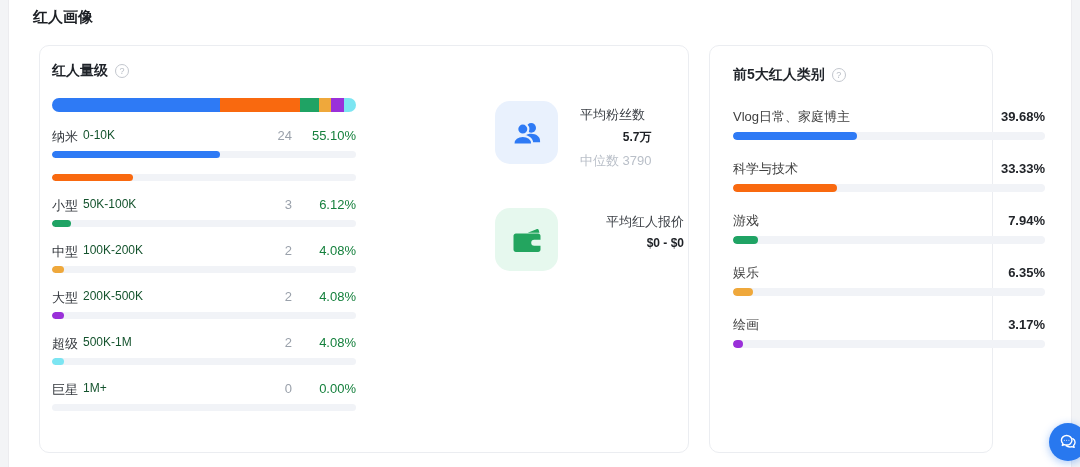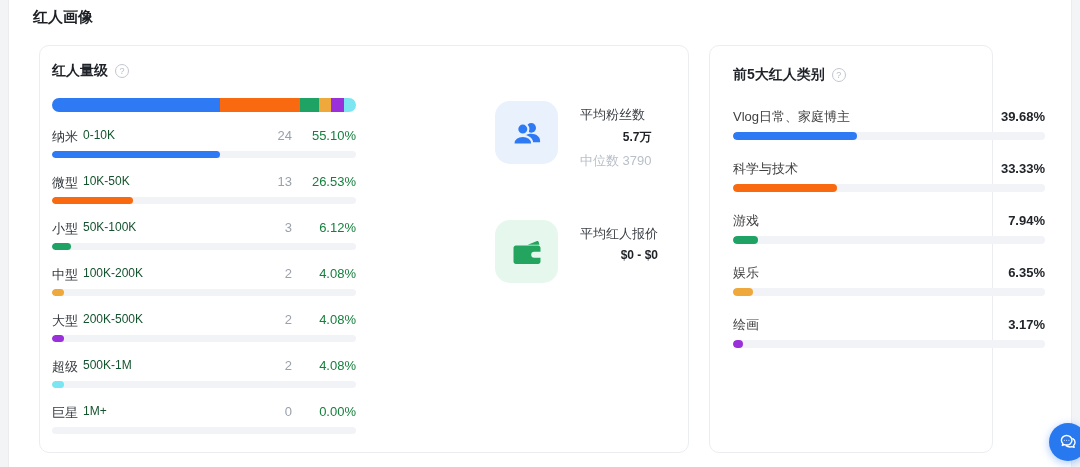--- a/index.html
+++ b/index.html
@@ -52,21 +52,21 @@
   .tspacer { flex:1; }
   .tcount { font-size:13px; color:#9aa1ab; }
   .tpct { width:64px; text-align:right; font-weight:400; font-size:13px; color:#15803d; }
   .track {
     margin-top:3px; height:7px; border-radius:4px; background:#f1f3f7; overflow:hidden;
   }
   .fill { height:100%; border-radius:4px; }
   
   .stats { position:absolute; left:411px; top:55px; }
   .stat { display:flex;padding-left:44px; }
-  .stat + .stat { margin-top:50px; }
+  .stat + .stat { margin-top:38px;gap:26px; }
   .stat-icon-box {
     width:63px; height:63px; border-radius:15px;
     display:flex; align-items:center; justify-content:center; flex:0 0 auto;
   }
   .stat-icon-box.users-bg { background:#e9f1fd; }
   .stat-icon-box.wallet-bg { background:#e6f8ee; }
   .stat-text { margin-left:22px; padding-top:5px; }
   .stat-label { font-size:13px; color:#3c4046; }
   .stat-value { font-size:12px; font-weight:700; color:#1d2025; margin-top:5px;text-align:right; }
   .stat-sub { font-size:13px; color:#b9bfc8; margin-top:6px; }
@@ -114,27 +114,20 @@
           <span class="trange">0-10K</span>
           <span class="tspacer"></span>
           <span class="tcount">24</span>
           <span class="tpct">55.10%</span>
         </div>
         <div class="track">
             <div class="fill" style="width: 55.1%; background: rgb(46, 122, 245);"></div>
           </div>
       </div>
       <div class="trow">
-        <div class="trow-top">
-          <span class="tname">微型</span>
-          <span class="trange">10K-50K</span>
-          <span class="tspacer"></span>
-          <span class="tcount">13</span>
-          <span class="tpct">26.53%</span>
-        </div>
         <div class="track">
             <div class="fill" style="width: 26.53%; background: rgb(249, 105, 15);"></div>
           </div>
       </div>
       <div class="trow">
         <div class="trow-top">
           <span class="tname">小型</span>
           <span class="trange">50K-100K</span>
           <span class="tspacer"></span>
           <span class="tcount">3</span>

